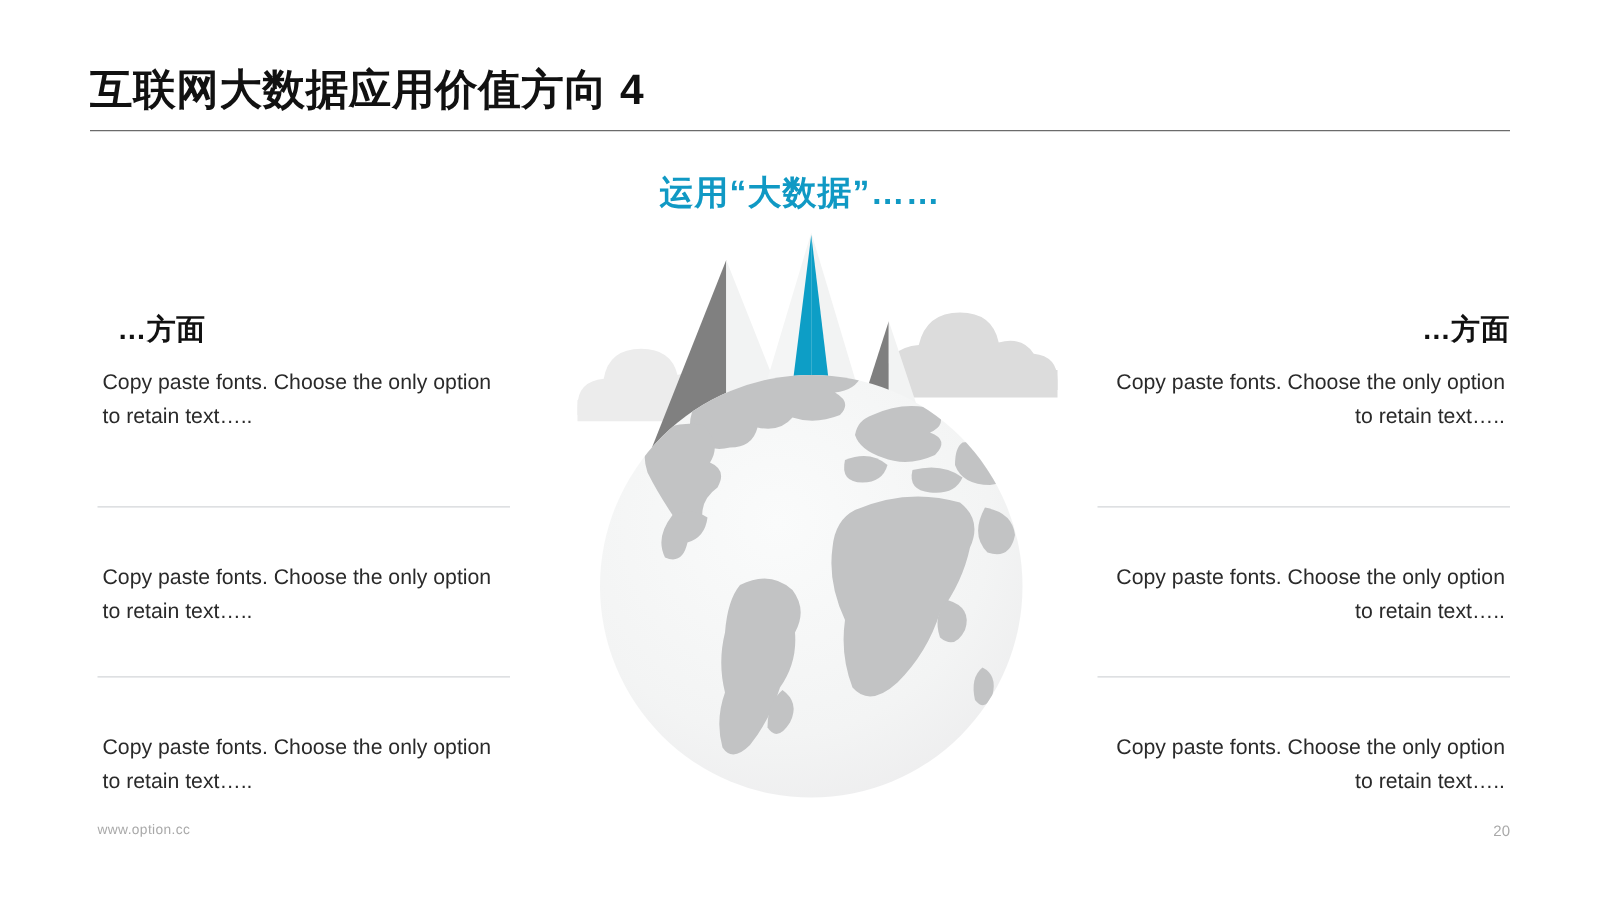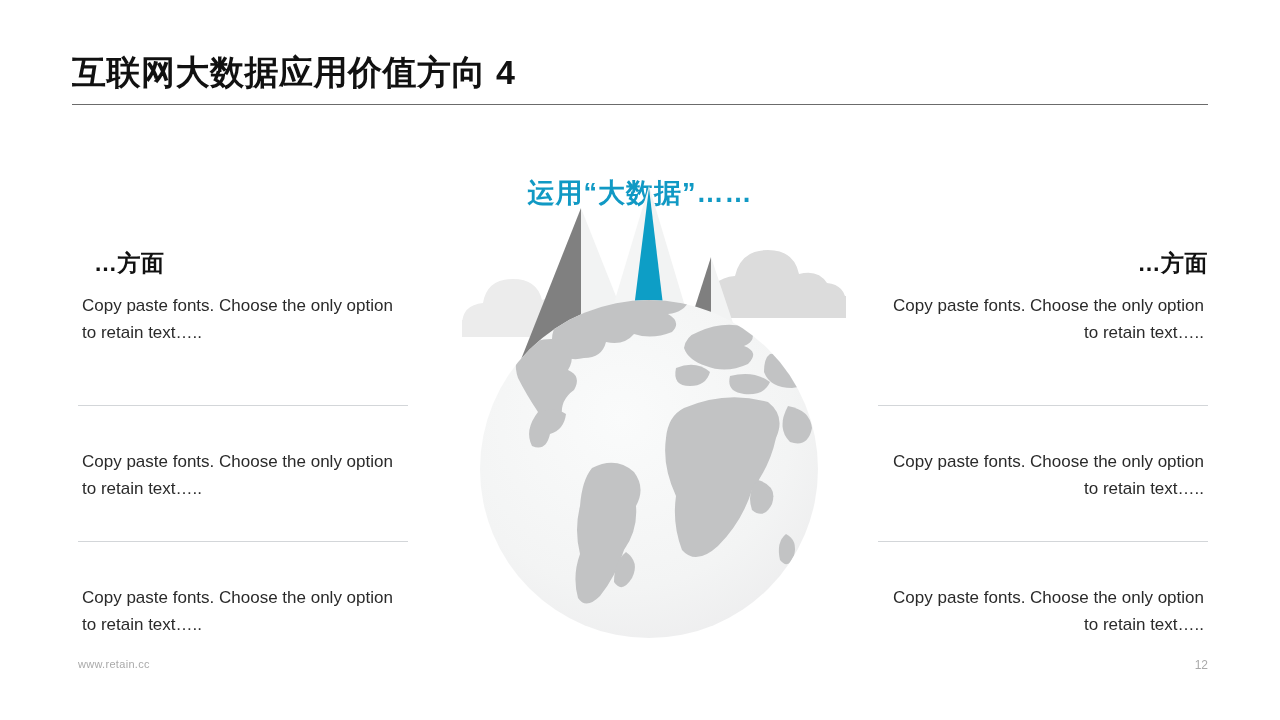--- a/index.html
+++ b/index.html
@@ -42,21 +42,20 @@
     position: absolute;
     left: 0;
     top: 136px;
     width: 1280px;
     text-align: center;
     font-size: 27px;
     font-weight: bold;
     color: #1099c4;
     letter-spacing: 1px;
     line-height: 36px;
-    margin-top: 39px;
   }
 
   
   .col {
     position: absolute;
     width: 330px;
     top: 248px;
   }
   .col-left  { left: 78px;  text-align: left; }
   .col-right { left: 878px; text-align: right; }
@@ -218,14 +217,14 @@
 
         <path d="M330 174 q28 -4 44 12 q-2 20 -22 22 q-22 0 -28 -16 q0 -14 6 -18 z"></path>
         <path d="M348 226 q22 4 24 22 q-4 20 -22 14 q-14 -14 -2 -36 z"></path>
 
         <path d="M346 354 q12 6 8 22 q-6 14 -14 4 q-4 -18 6 -26 z"></path>
       </g>
     </g>
   </svg>
 </div>
 
-<div class="footer-url">www.retain.cc</div>
-<div class="footer-page">12</div>
+<div class="footer-url">www.option.cc</div>
+<div class="footer-page">20</div>
 
 </body></html>

